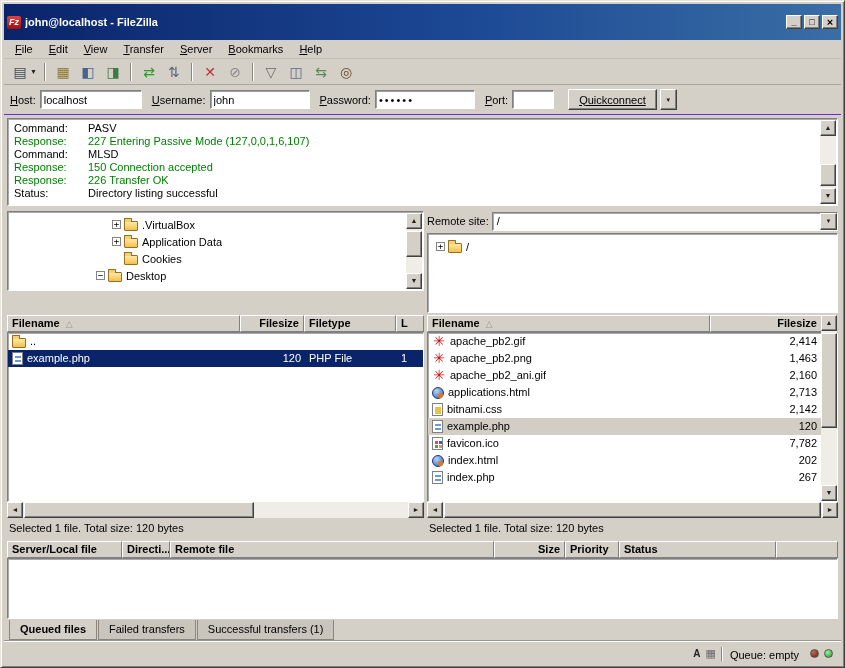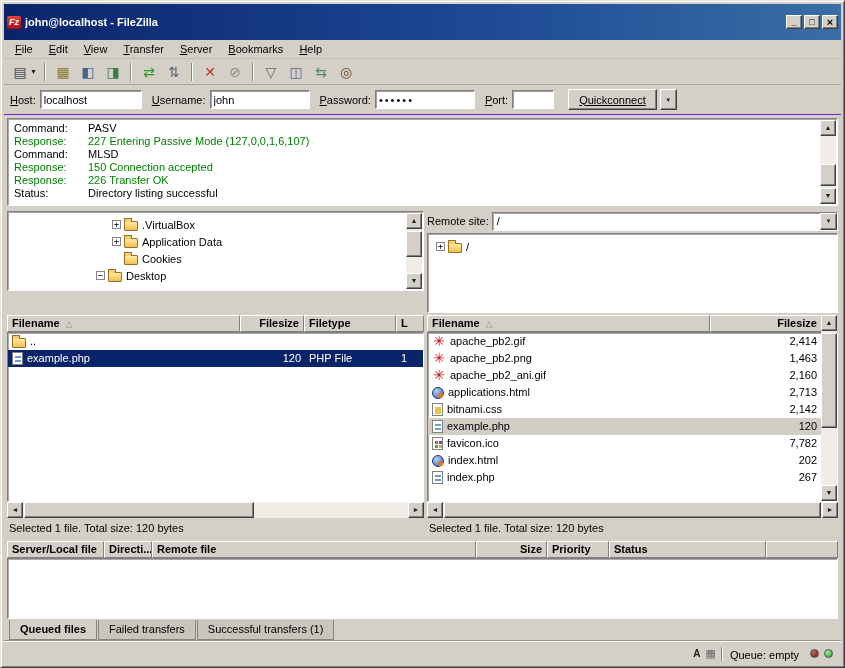--- a/index.html
+++ b/index.html
@@ -370,25 +370,25 @@
         <div class="sbtn hleft">◄</div>
         <div class="hthumb" style="left:17px;right:17px;"></div>
         <div class="sbtn hright">►</div>
       </div>
       <div class="statusline">Selected 1 file. Total size: 120 bytes</div>
     </div>
   </div>
 
   <div class="queue">
     <div class="list-header">
-        <span class="hcell qcell" style="width: 97px;">Server/Local file</span>
+        <span class="hcell qcell" style="width: 115px;">Server/Local file</span>
         <span class="hcell qcell" style="width: 48px;">Directi...</span>
         <span class="hcell qcell" style="width: 324px;">Remote file</span>
         <span class="hcell qcell num" style="width: 71px;">Size</span>
-        <span class="hcell qcell" style="width: 62px;">Priority</span>
+        <span class="hcell qcell" style="width: 54px;">Priority</span>
         <span class="hcell qcell" style="width: 157px;">Status</span>
         <span class="hcell qcell" style="flex: 1 1 0%;"></span>
       </div>
     <div class="qbody"></div>
     <div class="qtabs">
         <span class="tab active">Queued files</span>
         <span class="tab">Failed transfers</span>
         <span class="tab">Successful transfers (1)</span>
       </div>
   </div>

